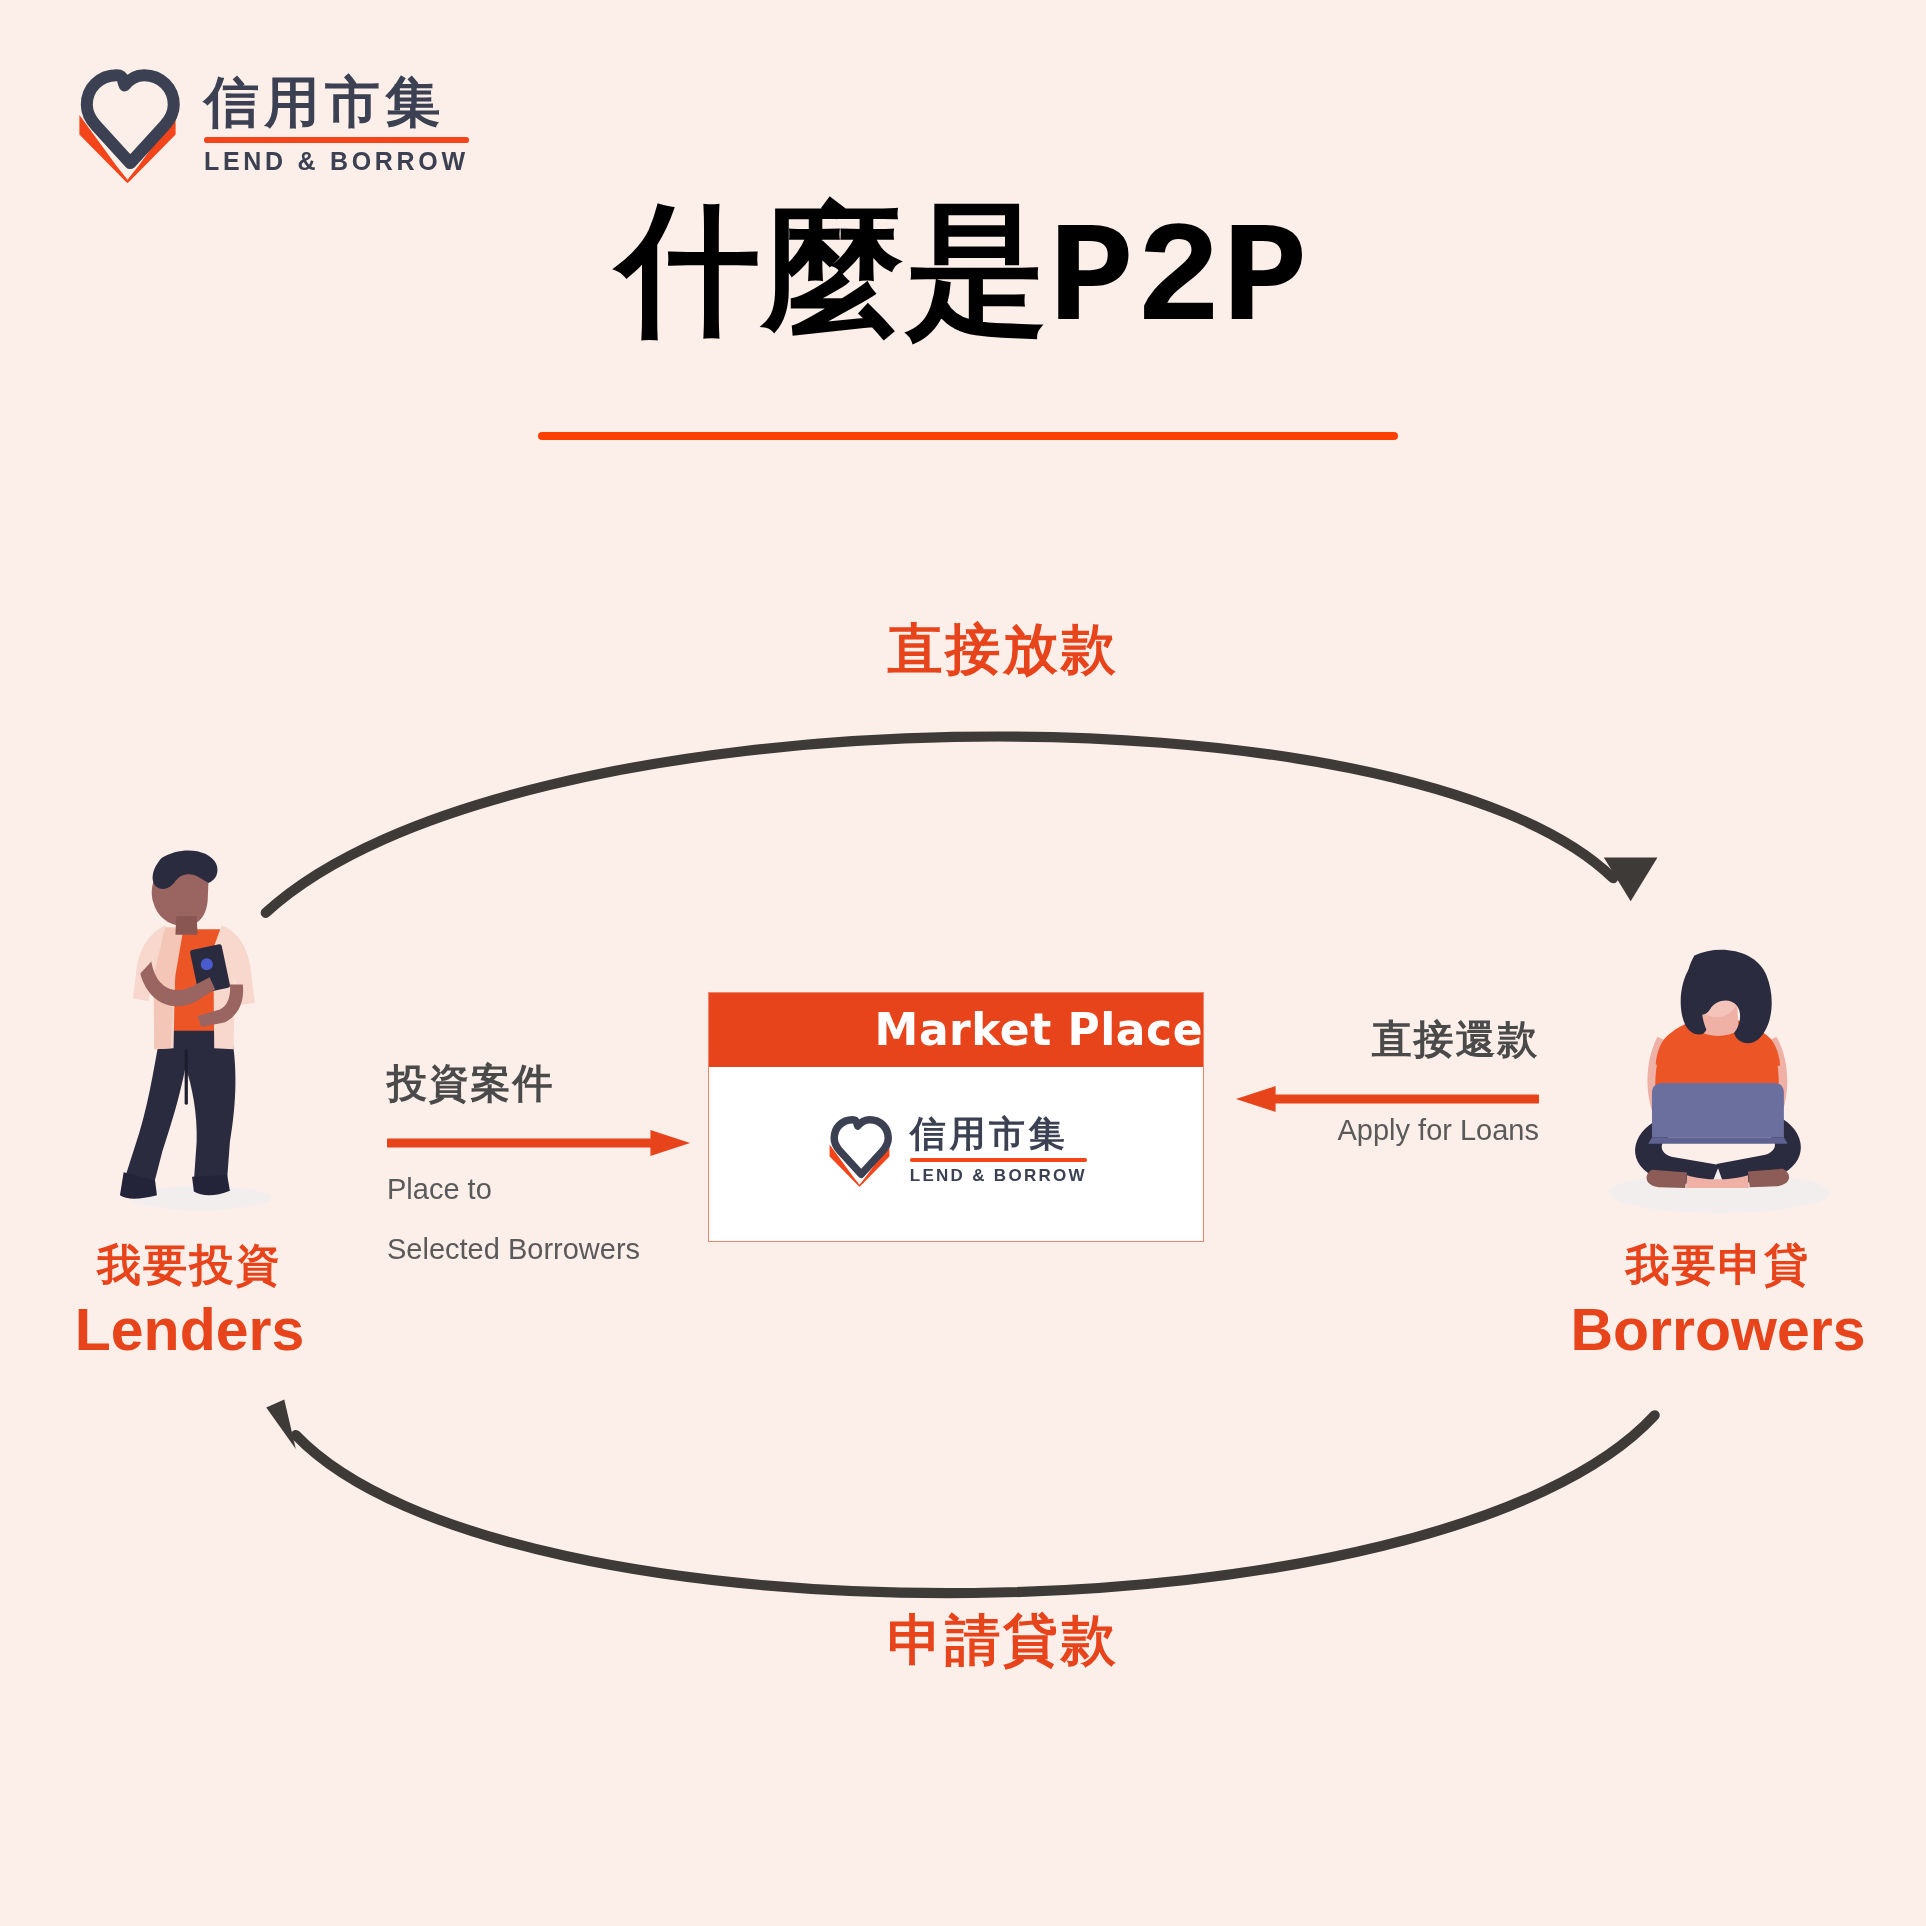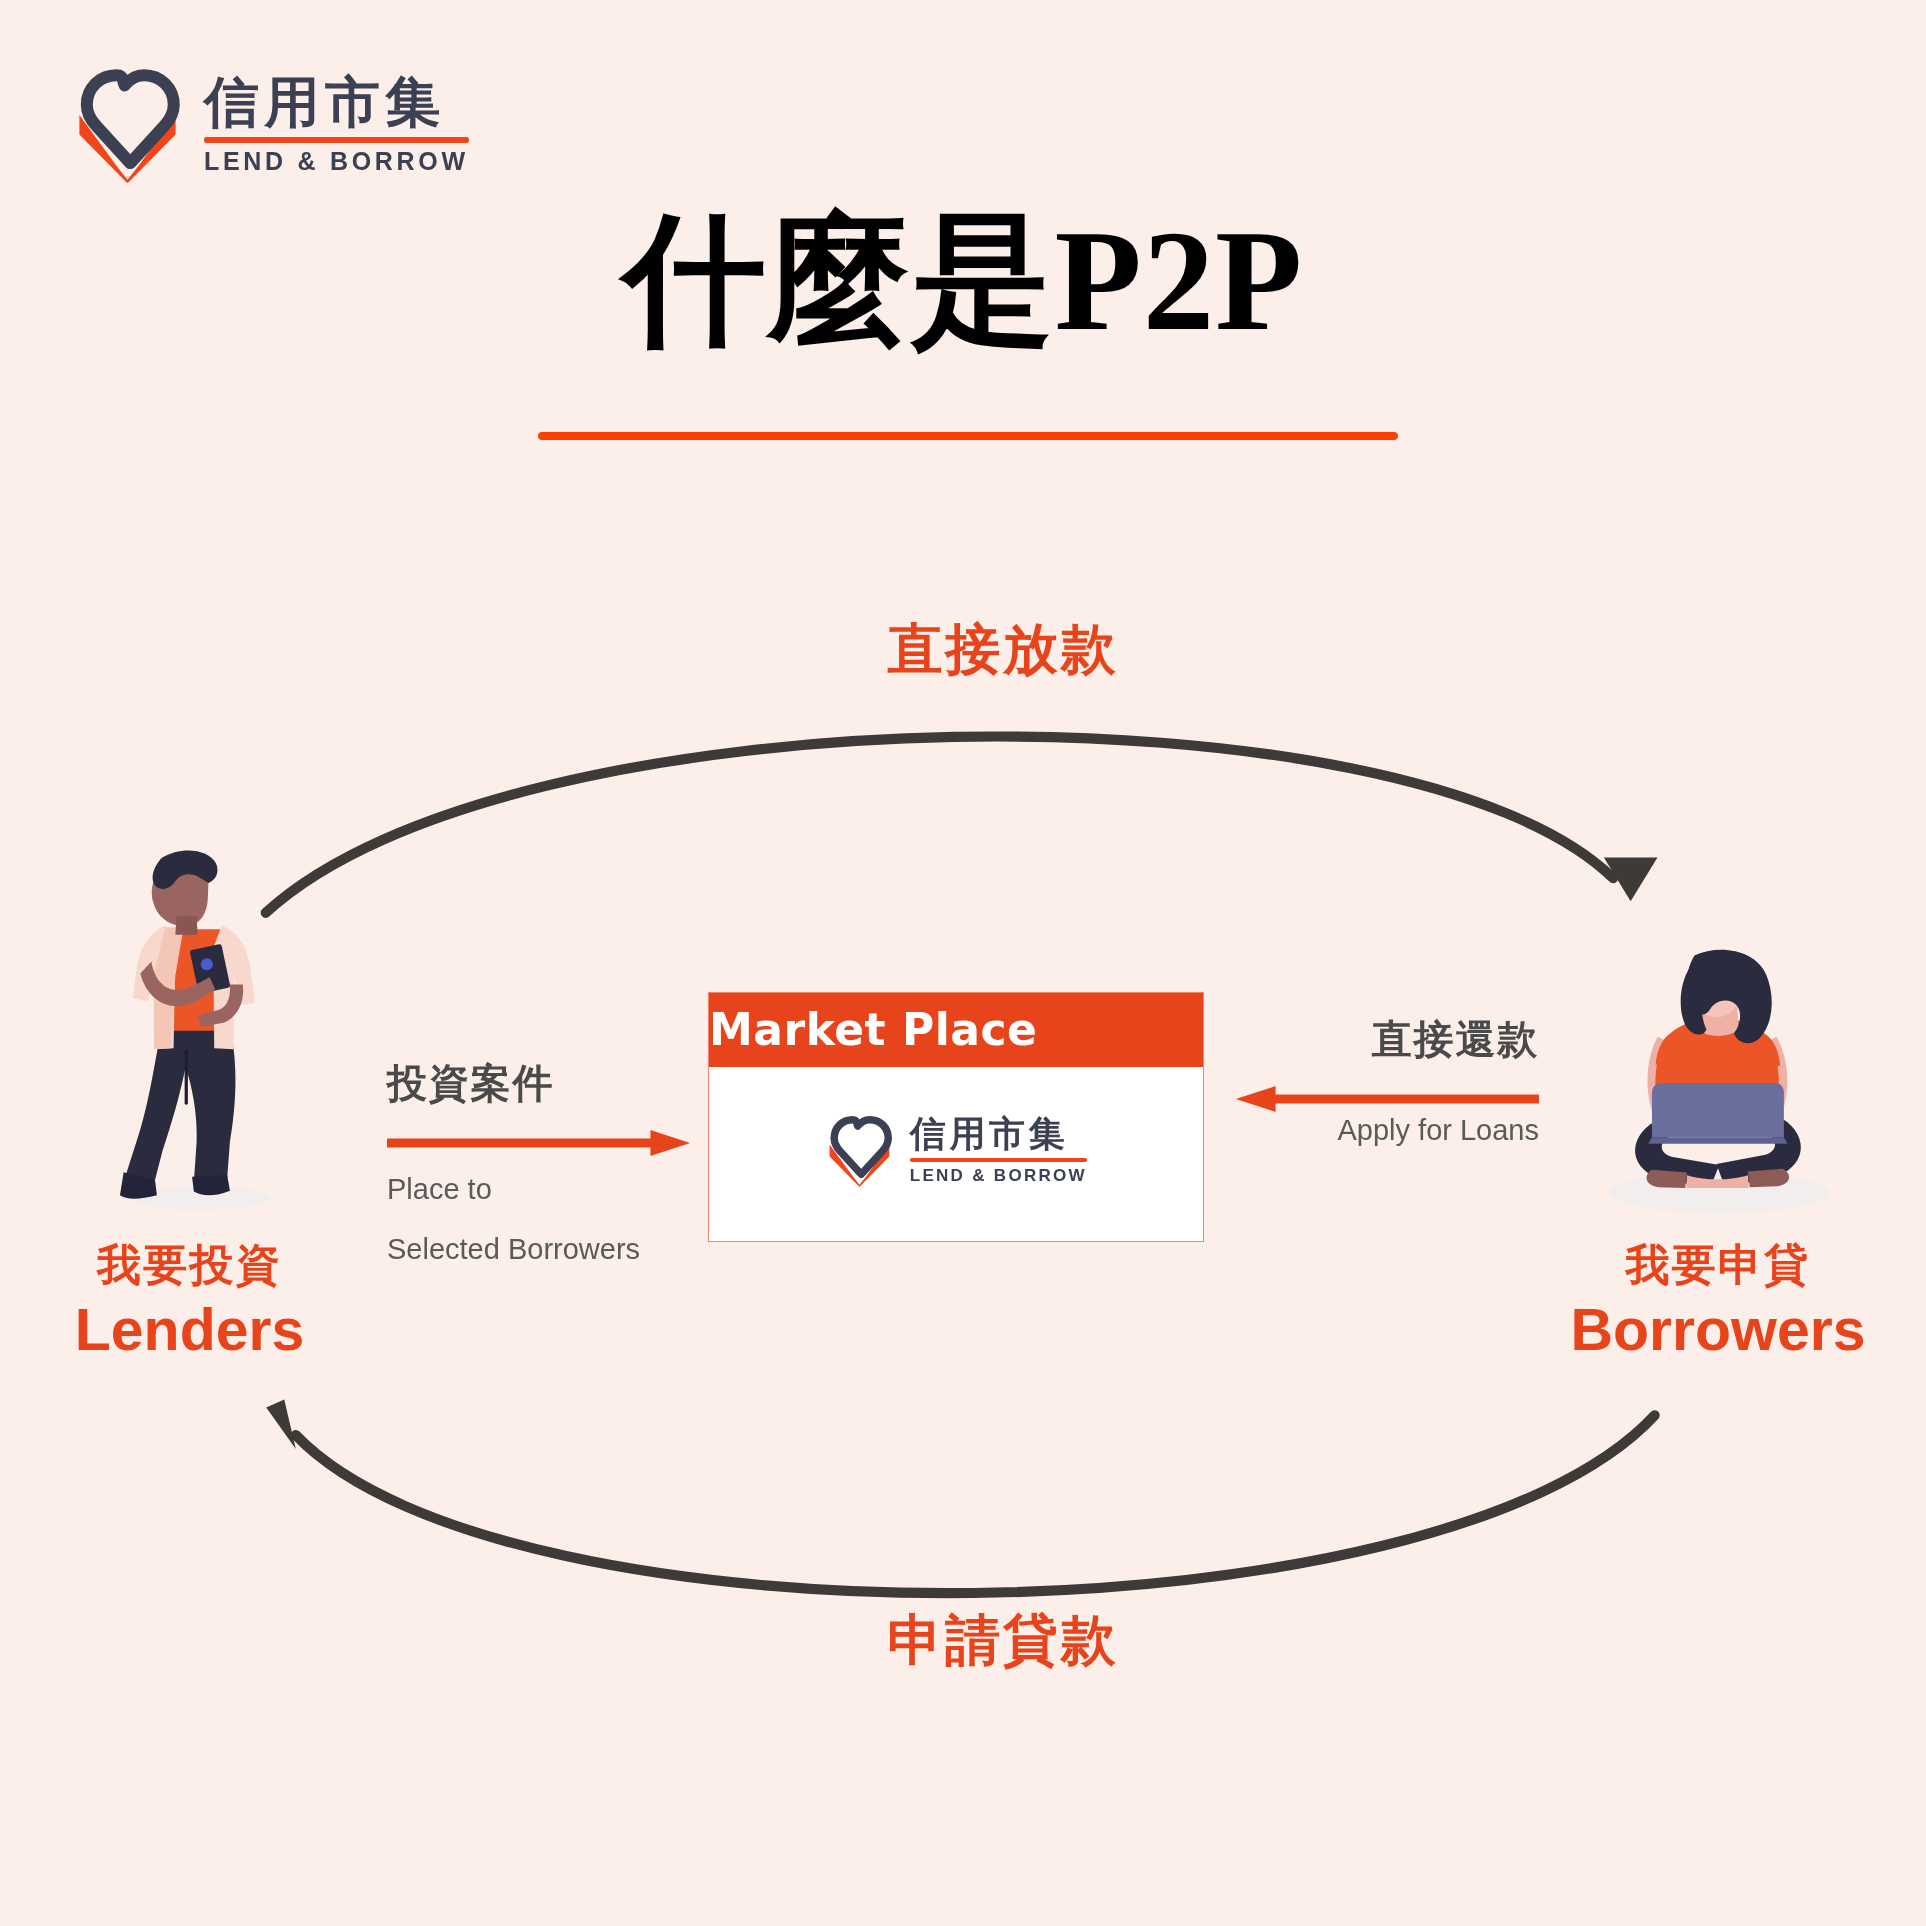--- a/index.html
+++ b/index.html
@@ -18,21 +18,21 @@
   .brand-words{display:flex;flex-direction:column;align-items:stretch;}
   .brand-cn{font-size:55px;line-height:1.02;font-weight:700;color:#3B4152;letter-spacing:5.5px;
             white-space:nowrap;font-family:"DejaVu Sans","Liberation Sans",sans-serif;}
   .brand-rule{height:5.1px;background:#F4441A;border-radius:2.8px;margin:7.4px 0 6.5px 0;}
   .brand-en{font-size:25px;line-height:1;font-weight:700;color:#3B4152;letter-spacing:3.7px;
             white-space:nowrap;text-align:center;}
 
   
   .headline{position:absolute;left:0;right:0;top:210px;text-align:center;}
   .headline-text{
-    font-family:Liberation Serif, serif;
+    font-family:Liberation Mono, monospace;
     font-weight:700;font-size:143px;line-height:1;color:#000;letter-spacing:0.9px;
     display:inline-block;
   }
   .headline-rule{position:absolute;left:538px;top:432px;width:860px;height:8.3px;
                  background:#FC4000;border-radius:4.6px;}
 
   
   .arc-label{
     position:absolute;text-align:center;width:100%;left:0;
     color:#E8441C;font-weight:700;
@@ -43,21 +43,21 @@
   .arc-label.bottom{top:1613px;}
 
   
   .arcs{position:absolute;left:0;top:0;width:1926px;height:1926px;pointer-events:none;}
 
   
   .market{
     position:absolute;left:708px;top:992px;width:496px;height:250px;
     background:#FFFFFF;border:1.4px solid #F0836A;box-sizing:border-box;
   }
-  .market-head{height:74px;background:#E8441C;display:flex;align-items:center;justify-content:flex-start;}
+  .market-head{height:74px;background:#E8441C;display:flex;align-items:center;justify-content:flex-end;}
   .market-head-text{color:#fff;font-size:44px;font-weight:700;letter-spacing:0.5px;
                     font-family:"DejaVu Sans","Liberation Sans",sans-serif;line-height:1;}
   .market-body{height:calc(100% - 74px);display:flex;align-items:center;justify-content:center;gap:15.7px;padding-bottom:8.3px;box-sizing:border-box;}
   .mini-mark{width:69px;height:74px;position:relative;flex:0 0 auto;}
   .mini-words{display:flex;flex-direction:column;}
   .mini-cn{font-size:36px;line-height:1.02;font-weight:700;color:#3B4152;letter-spacing:3.7px;
            white-space:nowrap;font-family:"DejaVu Sans","Liberation Sans",sans-serif;}
   .mini-rule{height:3.7px;background:#F4441A;border-radius:1.8px;margin:5.5px 0 4.6px 0;}
   .mini-en{font-size:17px;line-height:1;font-weight:700;color:#3B4152;letter-spacing:2.3px;
            white-space:nowrap;text-align:center;}

